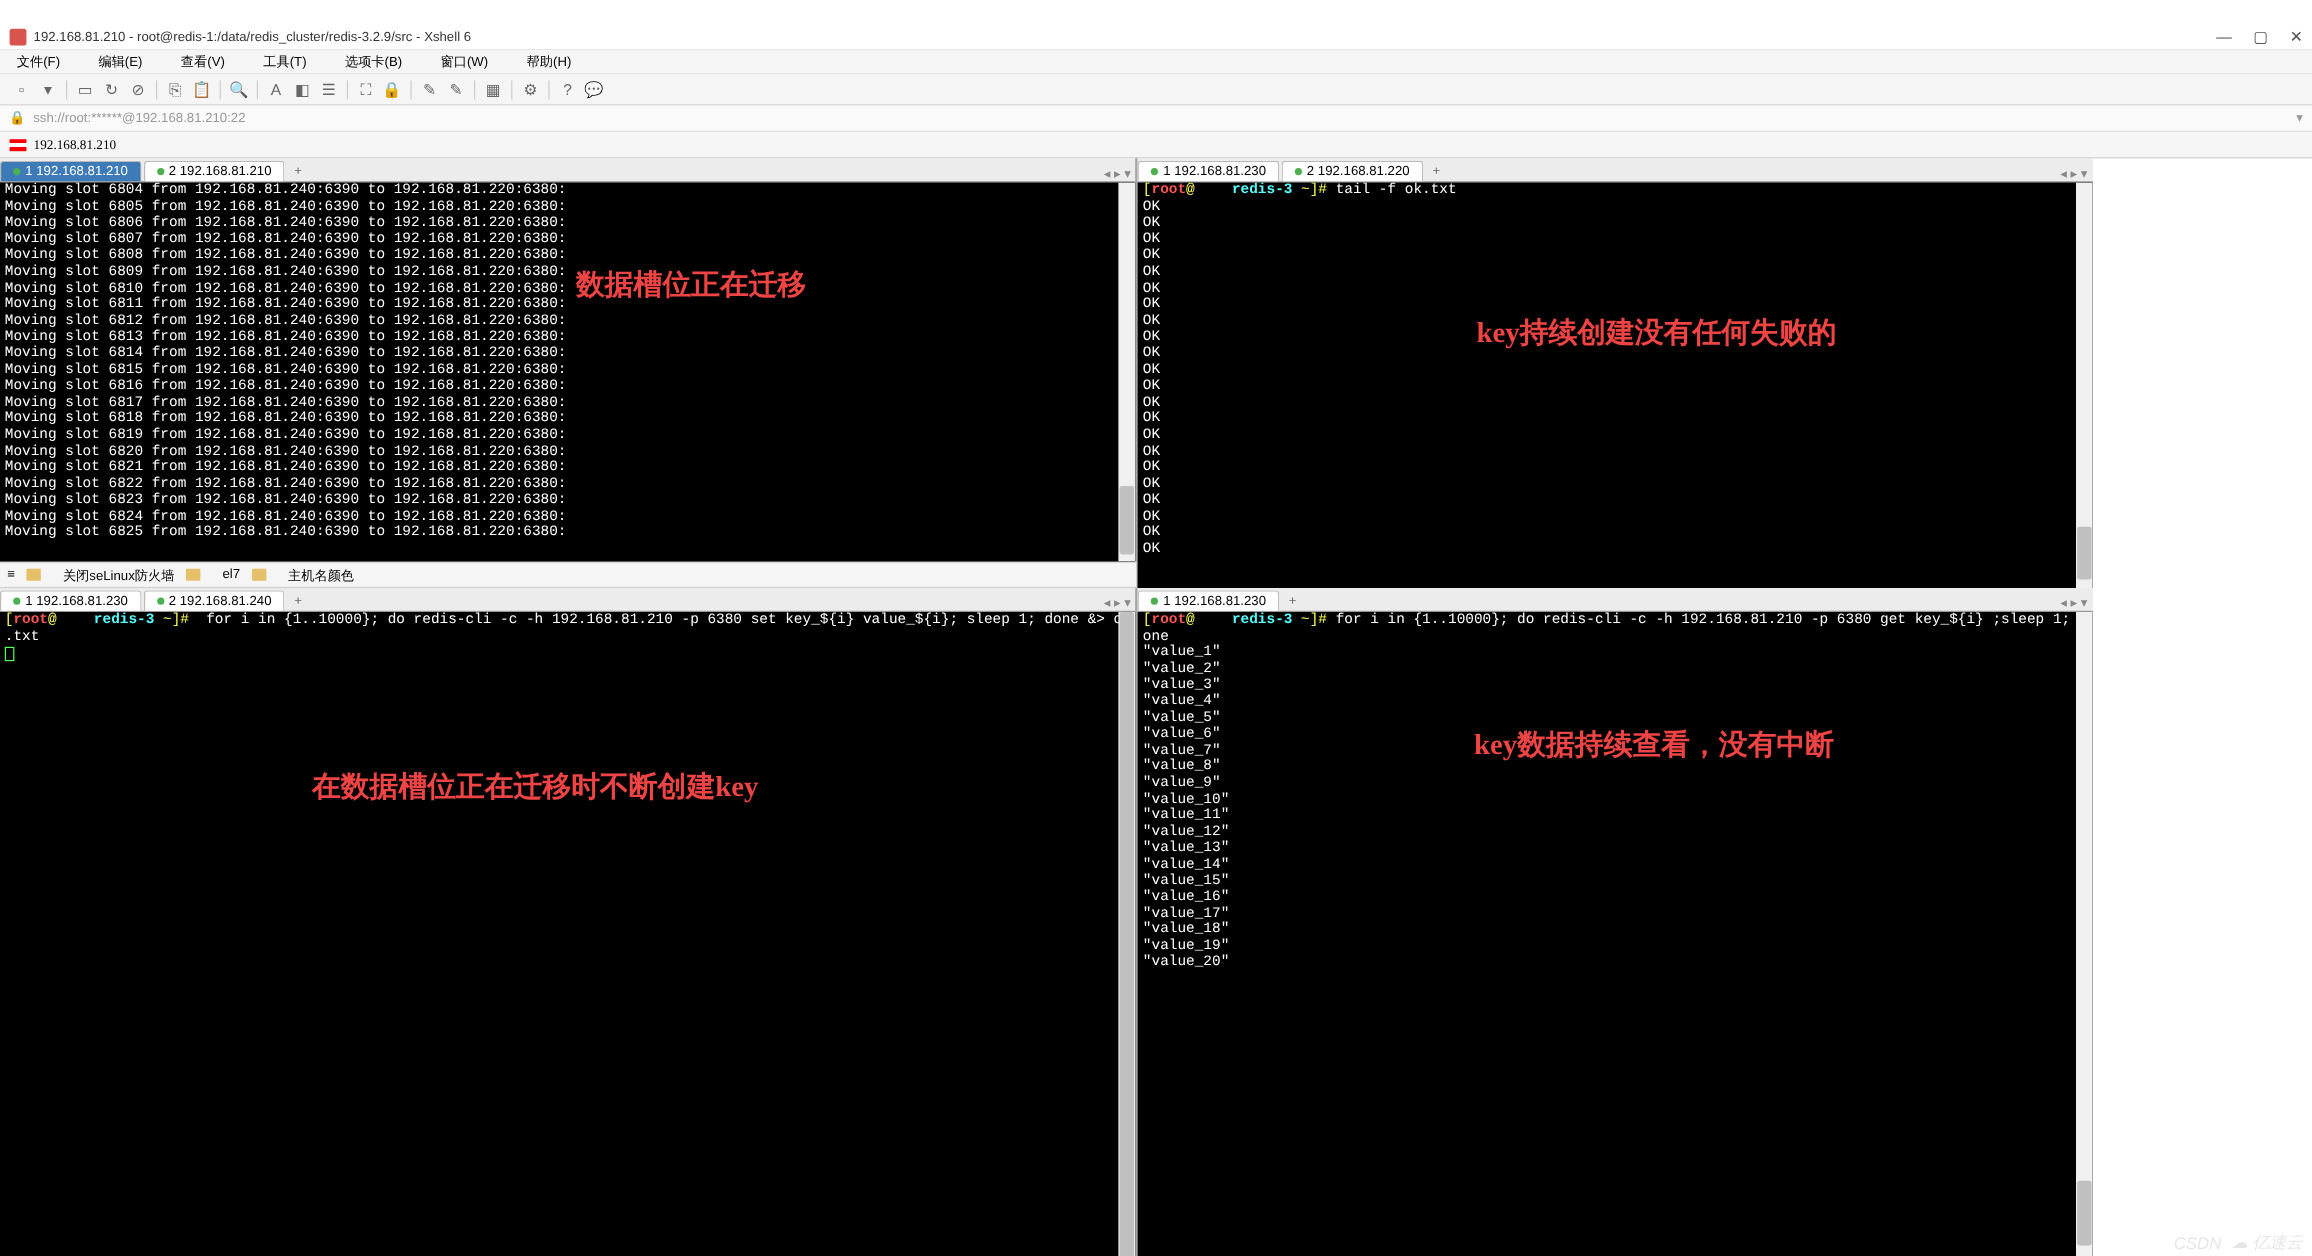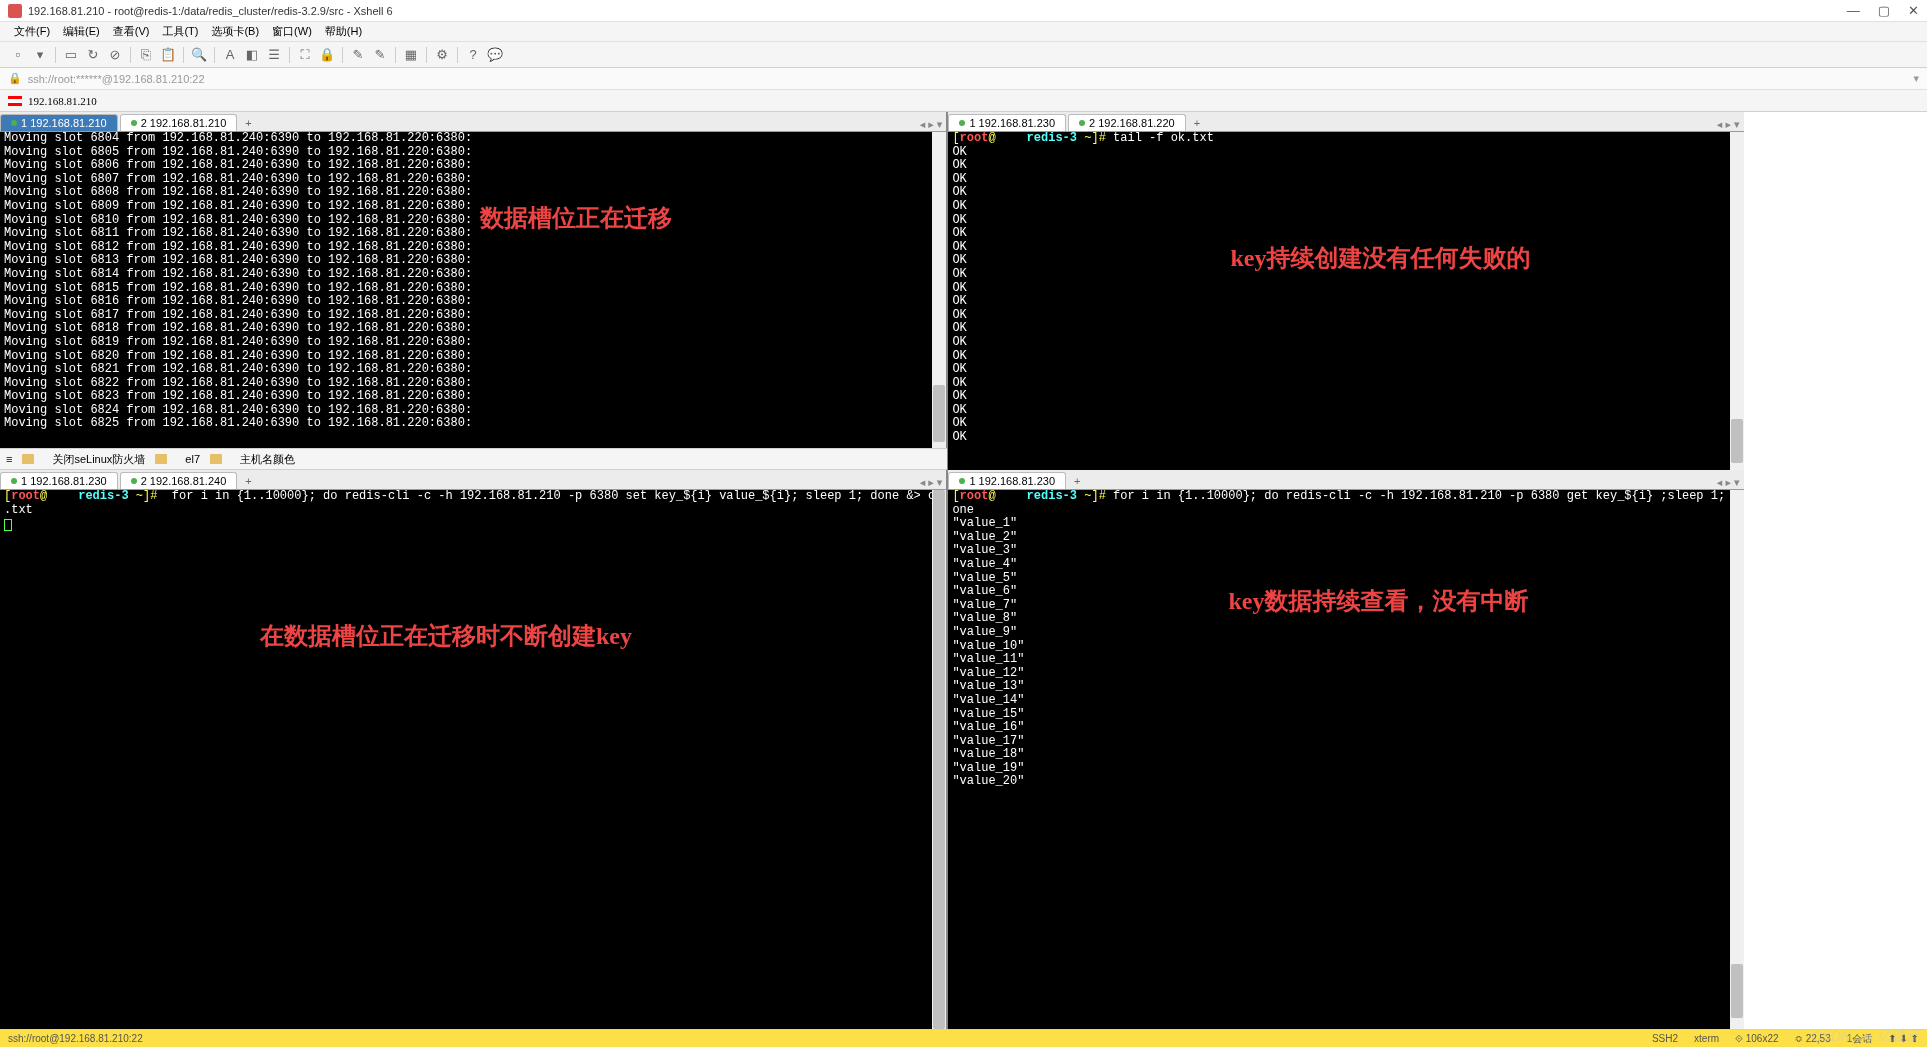--- a/index.html
+++ b/index.html
@@ -1,22 +1,22 @@
 <!DOCTYPE html>
 <html><head>
 <meta charset="utf-8">
 <style>
 * { margin: 0; padding: 0; box-sizing: border-box; }
 body { font-family: "Microsoft YaHei", Arial, sans-serif; font-size: 12px; background: #fff; overflow: hidden; }
-.title-bar { height: 22px; background: #fff; display: flex; align-items: center; padding: 0 8px; border-bottom: 1px solid #e0e0e0; }
+.title-bar { height: 22px; background: #fff; display: flex; align-items: center; padding: 0 8px; border-bottom: 1px solid #e0e0e0; margin-top: 20px; }
 .title-bar .icon { width: 14px; height: 14px; background: #d9534f; border-radius: 2px; margin-right: 6px; }
 .title-text { flex: 1; font-size: 11px; color: #333; }
 .win-controls { display: flex; gap: 18px; font-size: 13px; color: #555; }
 .win-controls span { cursor: pointer; }
-.menu-bar { height: 20px; background: #f5f5f5; display: flex; align-items: center; padding: 0 8px; gap: 1px; font-size: 11px; border-bottom: 1px solid #e0e0e0; }
+.menu-bar { height: 20px; background: #f5f5f5; display: flex; align-items: center; padding: 0 8px; gap: 20px; font-size: 11px; border-bottom: 1px solid #e0e0e0; }
 .menu-bar span { padding: 2px 6px; cursor: pointer; }
 .toolbar { height: 26px; background: #f5f5f5; display: flex; align-items: center; padding: 0 8px; gap: 2px; border-bottom: 1px solid #d0d0d0; }
 .tbtn { width: 20px; height: 20px; display: flex; align-items: center; justify-content: center; cursor: pointer; color: #666; font-size: 13px; }
 .tsep { width: 1px; height: 16px; background: #ccc; margin: 0 3px; }
 .addr-bar { height: 22px; background: #fafafa; display: flex; align-items: center; padding: 0 8px; color: #999; font-size: 11px; border-bottom: 1px solid #e0e0e0; }
 .addr-bar .lock { margin-right: 6px; }
 .addr-bar .arrow { margin-left: auto; }
 .session-bar { height: 22px; background: #f5f5f5; display: flex; align-items: center; padding: 0 8px; border-bottom: 1px solid #d0d0d0; font-size: 11px; font-family: Liberation Serif, serif; }
 .session-bar .flag { width: 14px; height: 10px; background: linear-gradient(to bottom, red 33%, white 33%, white 66%, red 66%); margin-right: 6px; }
 .panes { display: grid; grid-template-columns: 1fr 1fr 1fr; grid-template-rows: 336px 22px 1fr; height: calc(100vh - 130px); }

